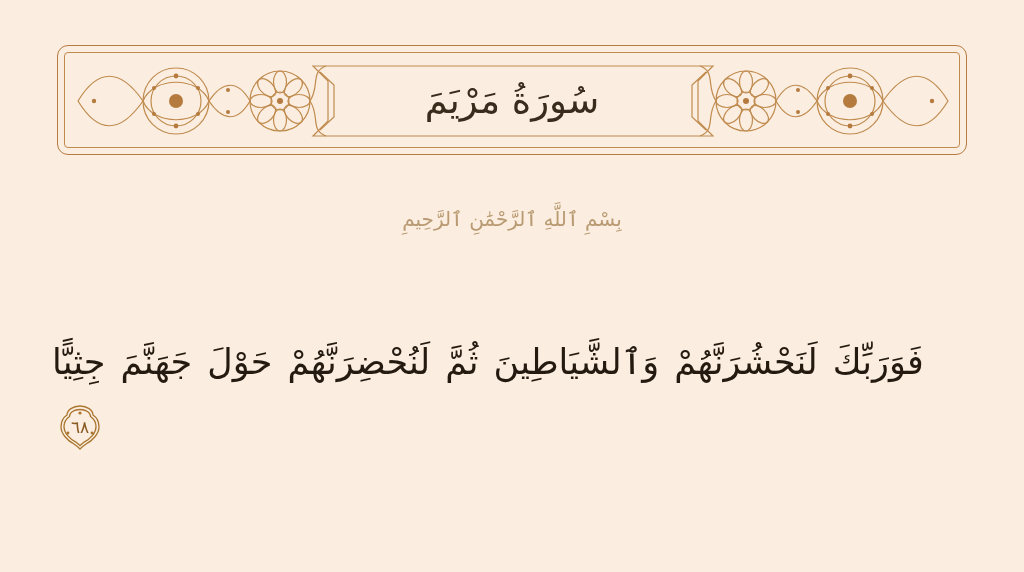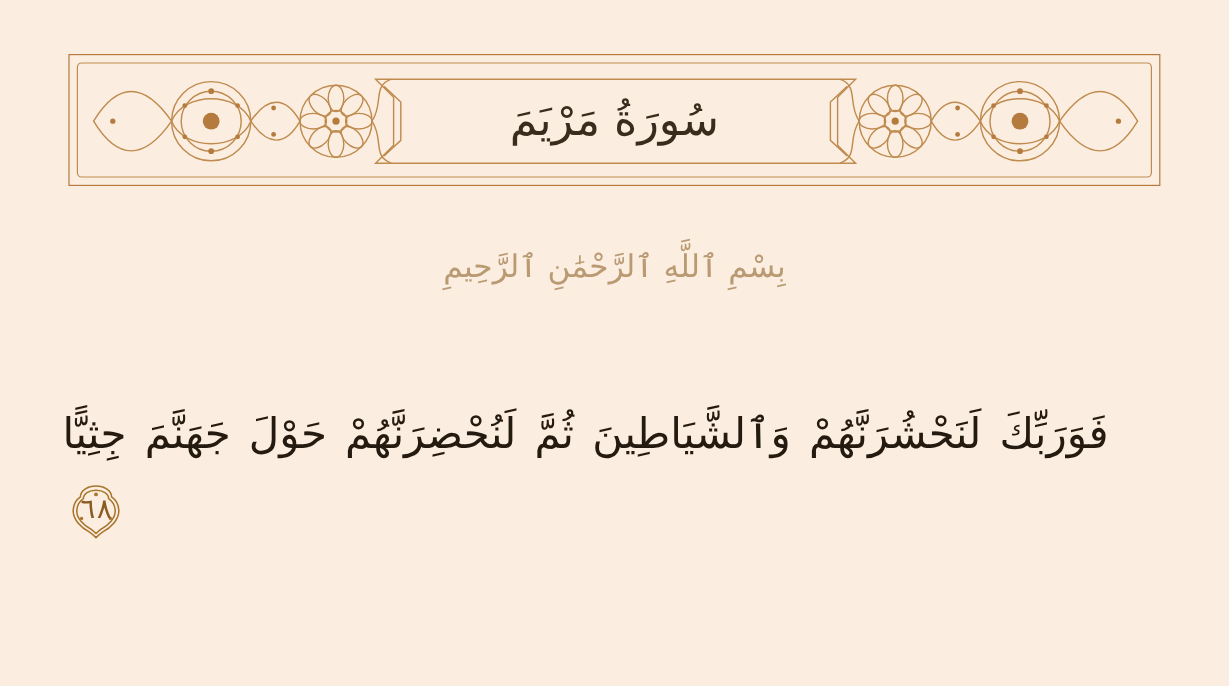--- a/index.html
+++ b/index.html
@@ -24,21 +24,21 @@
 
   
   .header-band {
     position: absolute;
     left: 57px;
     top: 45px;
     width: 910px;
     height: 110px;
     box-sizing: border-box;
     border: 1.5px solid #b57b3e;
-    border-radius: 0;
+    border-radius: 11px;
     background: #fbeee0;
   }
   .header-band-inner {
     position: absolute;
     left: 6px;
     top: 6px;
     right: 6px;
     bottom: 6px;
     border: 1px solid #c08b4f;
     border-radius: 4px;
@@ -65,21 +65,21 @@
   }
 
   
   .basmala {
     position: absolute;
     left: 0;
     right: 0;
     top: 205px;
     text-align: center;
     direction: rtl;
-    font-size: 26px;
+    font-size: 20px;
     color: #b99a72;
     font-family: "DejaVu Sans", sans-serif;
     line-height: 1.4;
   }
 
   
   .ayah-block {
     position: absolute;
     left: 52px;
     right: 52px;
@@ -110,23 +110,23 @@
   }
   .ayah-number {
     position: absolute;
     left: 0;
     top: 0;
     width: 48px;
     height: 48px;
     display: flex;
     align-items: center;
     justify-content: center;
-    font-size: 23px;
+    font-size: 17px;
     color: #8a5a22;
-    font-family: Liberation Mono, monospace;
+    font-family: Liberation Sans, sans-serif;
     padding-top: 2px;
     box-sizing: border-box;
   }
 </style>
 </head>
 <body>
 
 <div class="page">
 
   <div class="header-band">

